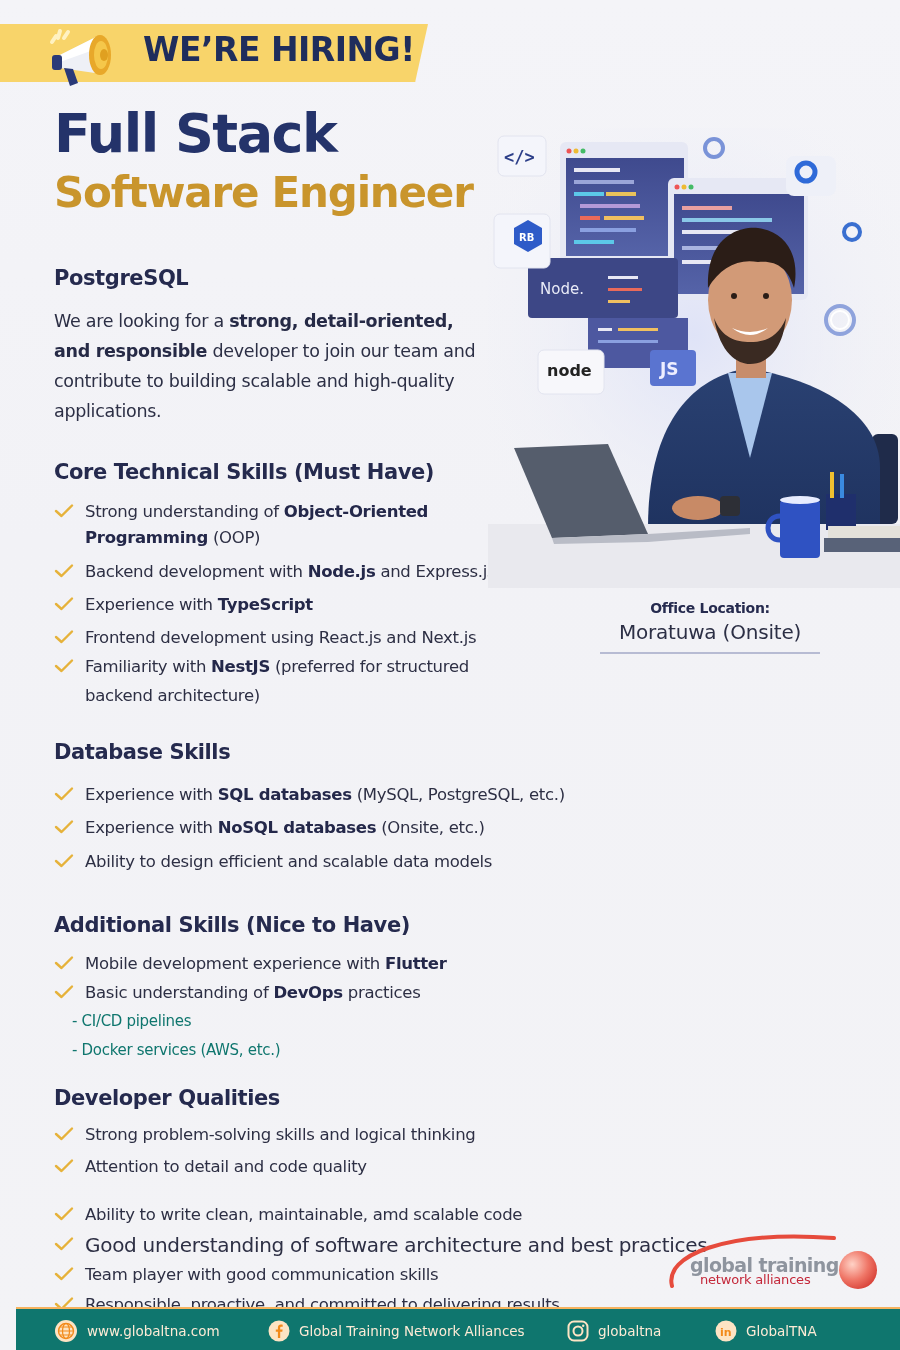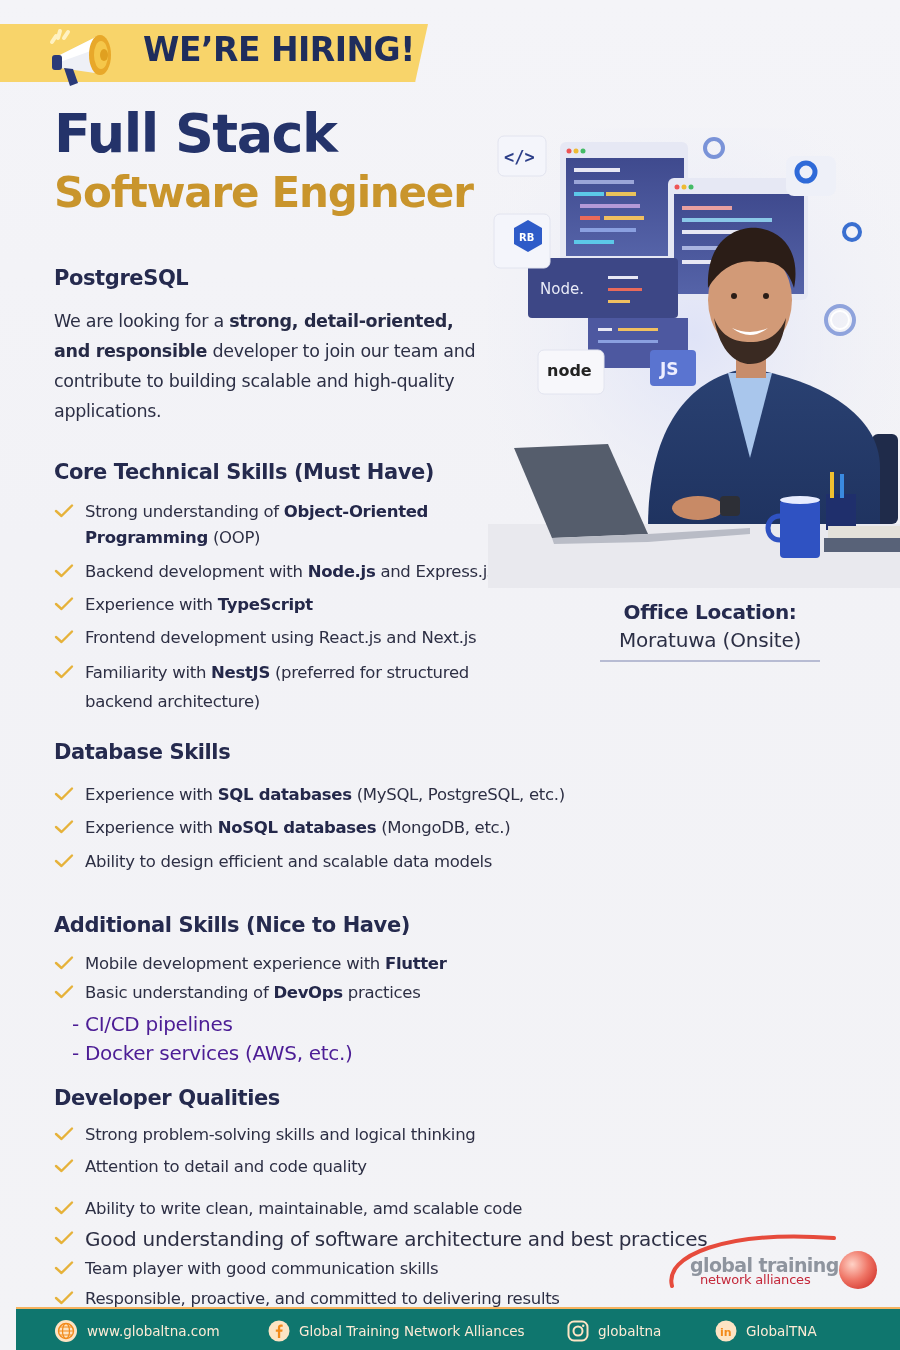--- a/index.html
+++ b/index.html
@@ -48,30 +48,30 @@
     position: relative; padding-left: 31px;
     font-family: "DejaVu Sans", sans-serif; font-size: 16.5px;
     color: #2d2f44; letter-spacing: -0.3px;
   }
   .list li b { color: #24284a; }
   .check {
     position: absolute; left: 0; top: 2px; width: 20px; height: 16px;
   }
   .sub { position: absolute; left: 72px; list-style: none; }
   .sub li {
-    font-family: "DejaVu Sans", sans-serif; font-size: 20px;
-    color: #4c1d95; letter-spacing: -0.3px; height: 29px;
+    font-family: "DejaVu Sans", sans-serif; font-size: 15px;
+    color: #0f766e; letter-spacing: -0.3px; height: 29px;
   }
   .hero { position: absolute; left: 488px; top: 128px; width: 412px; height: 460px; }
   .office {
     position: absolute; left: 600px; top: 600px; width: 220px; text-align: center;
   }
   .office-label {
     font-family: "DejaVu Sans", sans-serif; font-weight: bold;
-    font-size: 20px; color: #252a4e; letter-spacing: -0.3px;
+    font-size: 14px; color: #252a4e; letter-spacing: -0.3px;
   }
   .office-value {
     font-family: "DejaVu Sans", sans-serif; font-size: 20px;
     color: #2c2f45; margin-top: 4px; letter-spacing: -0.2px;
   }
   .office-rule { margin-top: 8px; height: 2px; background: #b7bbd3; }
   .logo { position: absolute; left: 664px; top: 1226px; width: 220px; height: 72px; }
   .logo-top {
     position: absolute; left: 26px; top: 28px;
     font-family: "DejaVu Sans", sans-serif; font-weight: bold;
@@ -127,21 +127,21 @@
         <path d="M2 8 L7.5 13 L18 2.5" fill="none" stroke="#e6b23a" stroke-width="2.4" stroke-linecap="round" stroke-linejoin="round"></path>
       </svg>
     <span>Backend development with </span><b>Node.js</b><span> and Express.js</span>
   </li>
   <li style="line-height:26px; margin-bottom:7px">
     <svg class="check" style="top:4px" viewBox="0 0 20 16">
         <path d="M2 8 L7.5 13 L18 2.5" fill="none" stroke="#e6b23a" stroke-width="2.4" stroke-linecap="round" stroke-linejoin="round"></path>
       </svg>
     <span>Experience with </span><b>TypeScript</b><span></span>
   </li>
-  <li style="line-height:26px; margin-bottom:7px; white-space:nowrap">
+  <li style="line-height:26px; margin-bottom:1px; white-space:nowrap">
     <svg class="check" style="top:4px" viewBox="0 0 20 16">
         <path d="M2 8 L7.5 13 L18 2.5" fill="none" stroke="#e6b23a" stroke-width="2.4" stroke-linecap="round" stroke-linejoin="round"></path>
       </svg>
     <span>Frontend development using React.js and Next.js</span>
   </li>
   <li style="line-height:29px; width:450px">
     <svg class="check" style="top:6px" viewBox="0 0 20 16">
         <path d="M2 8 L7.5 13 L18 2.5" fill="none" stroke="#e6b23a" stroke-width="2.4" stroke-linecap="round" stroke-linejoin="round"></path>
       </svg>
     <span>Familiarity with </span><b>NestJS</b><span> (preferred for structured backend architecture)</span>
@@ -153,21 +153,21 @@
   <li style="line-height:26px; margin-bottom:7px; white-space:nowrap">
     <svg class="check" style="top:4px" viewBox="0 0 20 16">
         <path d="M2 8 L7.5 13 L18 2.5" fill="none" stroke="#e6b23a" stroke-width="2.4" stroke-linecap="round" stroke-linejoin="round"></path>
       </svg>
     <span>Experience with </span><b>SQL databases</b><span> (MySQL, PostgreSQL, etc.)</span>
   </li>
   <li style="line-height:26px; margin-bottom:8px; white-space:nowrap">
     <svg class="check" style="top:4px" viewBox="0 0 20 16">
         <path d="M2 8 L7.5 13 L18 2.5" fill="none" stroke="#e6b23a" stroke-width="2.4" stroke-linecap="round" stroke-linejoin="round"></path>
       </svg>
-    <span>Experience with </span><b>NoSQL databases</b><span> (MongoDB, etc.)</span>
+    <span>Experience with </span><b>NoSQL databases</b><span> (Onsite, etc.)</span>
   </li>
   <li style="line-height:26px; white-space:nowrap">
     <svg class="check" style="top:4px" viewBox="0 0 20 16">
         <path d="M2 8 L7.5 13 L18 2.5" fill="none" stroke="#e6b23a" stroke-width="2.4" stroke-linecap="round" stroke-linejoin="round"></path>
       </svg>
     <span>Ability to design efficient and scalable data models</span>
   </li>
 </ul>
 
 <div class="section-h" style="top:913px">Additional Skills (Nice to Have)</div>
@@ -188,21 +188,21 @@
 <ul class="sub" style="top:1012px">
   <li>- CI/CD pipelines</li>
   <li>- Docker services (AWS, etc.)</li>
 </ul>
 
 <div class="section-h" style="top:1086px">Developer Qualities</div>
 <ul class="list" style="top:1122px; width:600px">
   <li style="line-height:26px; margin-bottom:6px; white-space:nowrap"><svg class="check" style="top:4px" viewBox="0 0 20 16">
         <path d="M2 8 L7.5 13 L18 2.5" fill="none" stroke="#e6b23a" stroke-width="2.4" stroke-linecap="round" stroke-linejoin="round"></path>
       </svg><span>Strong problem-solving skills and logical thinking</span></li>
-  <li style="line-height:26px; margin-bottom:16px; white-space:nowrap"><svg class="check" style="top:4px" viewBox="0 0 20 16">
+  <li style="line-height:26px; margin-bottom:22px; white-space:nowrap"><svg class="check" style="top:4px" viewBox="0 0 20 16">
         <path d="M2 8 L7.5 13 L18 2.5" fill="none" stroke="#e6b23a" stroke-width="2.4" stroke-linecap="round" stroke-linejoin="round"></path>
       </svg><span>Attention to detail and code quality</span></li>
   <li style="line-height:26px; margin-bottom:4px; white-space:nowrap"><svg class="check" style="top:4px" viewBox="0 0 20 16">
         <path d="M2 8 L7.5 13 L18 2.5" fill="none" stroke="#e6b23a" stroke-width="2.4" stroke-linecap="round" stroke-linejoin="round"></path>
       </svg><span>Ability to write clean, maintainable, amd scalable code</span></li>
   <li style="line-height:26px; margin-bottom:4px; white-space:nowrap; font-size:20px"><svg class="check" style="top:4px" viewBox="0 0 20 16">
         <path d="M2 8 L7.5 13 L18 2.5" fill="none" stroke="#e6b23a" stroke-width="2.4" stroke-linecap="round" stroke-linejoin="round"></path>
       </svg><span>Good understanding of software architecture and best practices</span></li>
   <li style="line-height:26px; margin-bottom:4px; white-space:nowrap"><svg class="check" style="top:4px" viewBox="0 0 20 16">
         <path d="M2 8 L7.5 13 L18 2.5" fill="none" stroke="#e6b23a" stroke-width="2.4" stroke-linecap="round" stroke-linejoin="round"></path>

